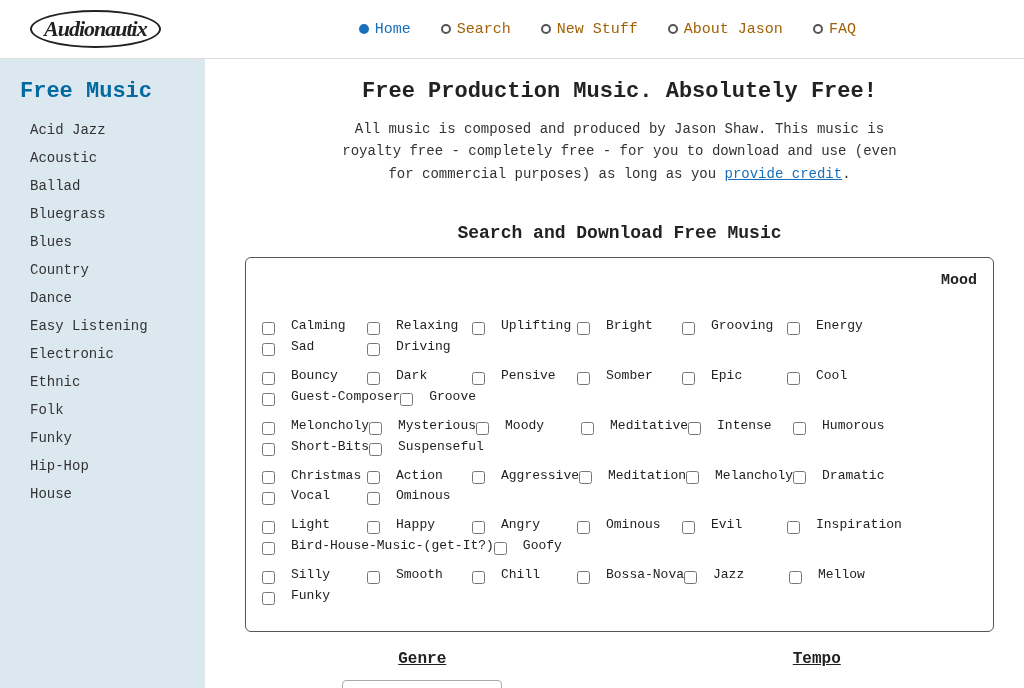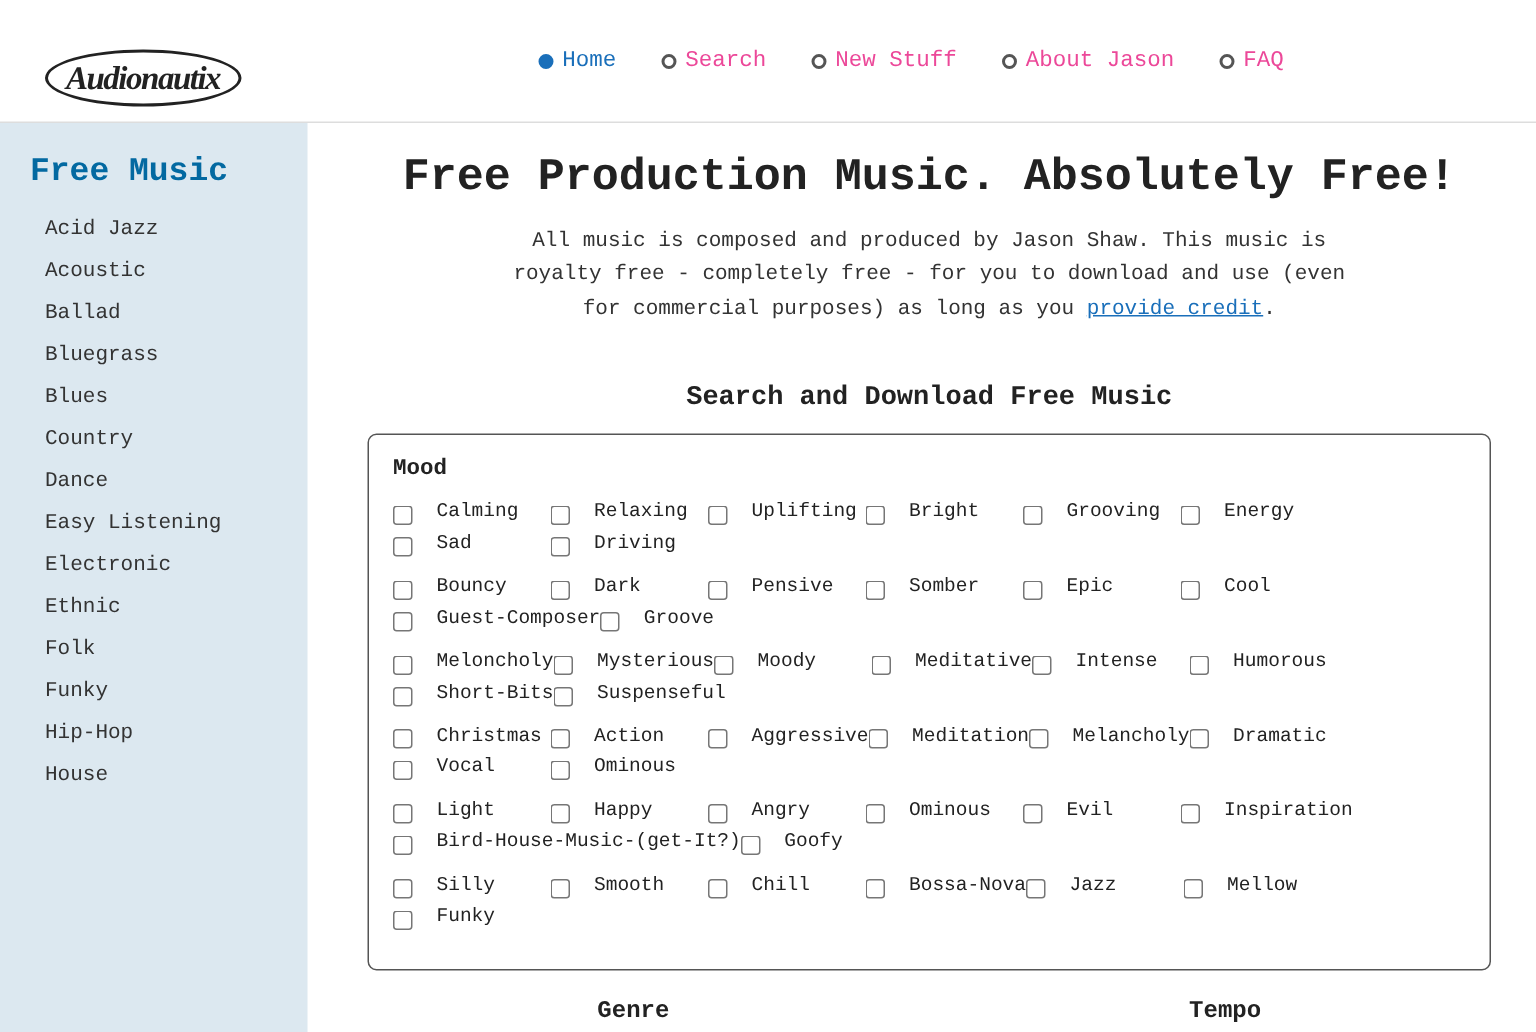--- a/index.html
+++ b/index.html
@@ -15,21 +15,20 @@
       display: flex;
       align-items: center;
       padding: 10px 30px;
       border-bottom: 1px solid #ddd;
       background: #fff;
     }
     .logo-area {
       display: flex;
       align-items: center;
       margin-right: 60px;
-      margin-top: 23px;
     }
     .logo-text {
       font-size: 22px;
       font-family: 'Times New Roman', serif;
       font-style: italic;
       font-weight: bold;
       border: 2px solid #222;
       border-radius: 50%;
       padding: 4px 12px;
       letter-spacing: -1px;
@@ -40,21 +39,21 @@
       align-items: center;
       gap: 30px;
       flex: 1;
       justify-content: center;
     }
     .nav-item {
       display: flex;
       align-items: center;
       gap: 6px;
       text-decoration: none;
-      color: #ec4899;
+      color: #a16207;
       font-size: 15px;
     }
     .nav-item.active {
       color: #1a6fba;
     }
     .nav-dot {
       width: 10px;
       height: 10px;
       border-radius: 50%;
       border: 2px solid #555;
@@ -94,21 +93,21 @@
       cursor: pointer;
     }
 
     
     .content {
       flex: 1;
       padding: 20px 30px 20px 40px;
     }
 
     .page-title {
-      font-size: 30px;
+      font-size: 22px;
       font-weight: bold;
       text-align: center;
       margin-bottom: 14px;
     }
 
     .page-desc {
       text-align: center;
       font-size: 14px;
       line-height: 1.6;
       max-width: 560px;
@@ -128,22 +127,22 @@
 
     
     .mood-box {
       border: 1px solid #555;
       border-radius: 6px;
       padding: 14px 16px;
       margin-bottom: 18px;
     }
     .mood-header {
       font-weight: bold;
-      text-align: left;
-      margin-bottom: 12px;
+      text-align: right;
+      margin-bottom: 29px;
       font-size: 15px;
     }
     .mood-row {
       display: flex;
       align-items: flex-start;
       margin-bottom: 8px;
       flex-wrap: wrap;
     }
     .mood-item {
       display: flex;
@@ -172,20 +171,21 @@
       text-align: center;
     }
     .tempo-section {
       flex: 1;
       text-align: center;
     }
     .sub-section-title {
       font-weight: bold;
       font-size: 16px;
       margin-bottom: 12px;
+      text-decoration: underline;
     }
     .select-wrapper {
       position: relative;
       display: inline-block;
       width: 160px;
     }
     .genre-select {
       width: 160px;
       padding: 6px 28px 6px 8px;
       border: 1px solid #aaa;

